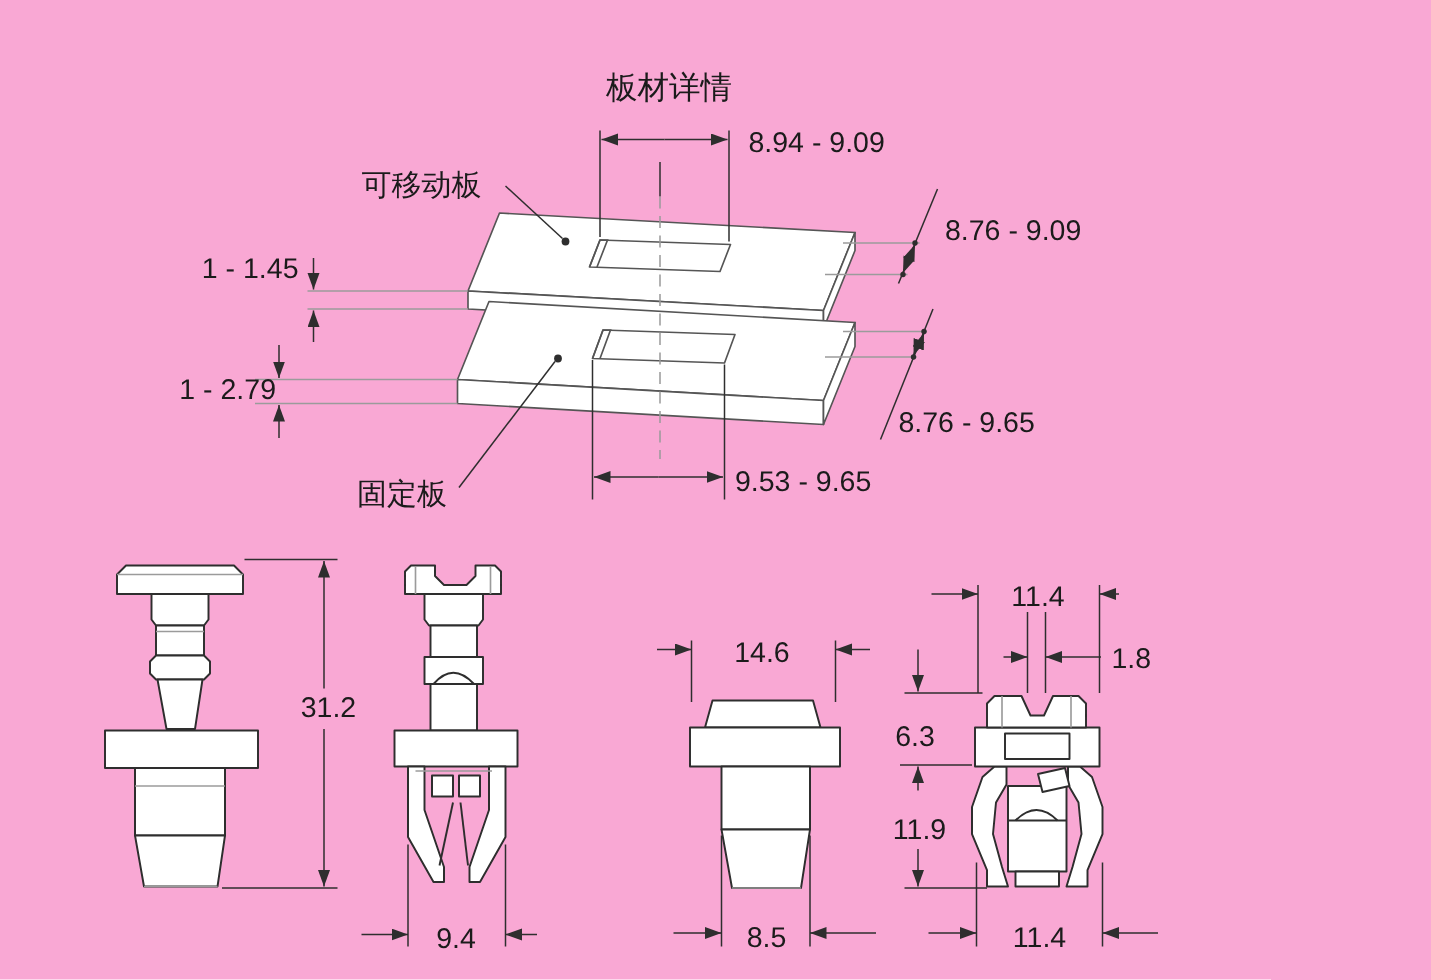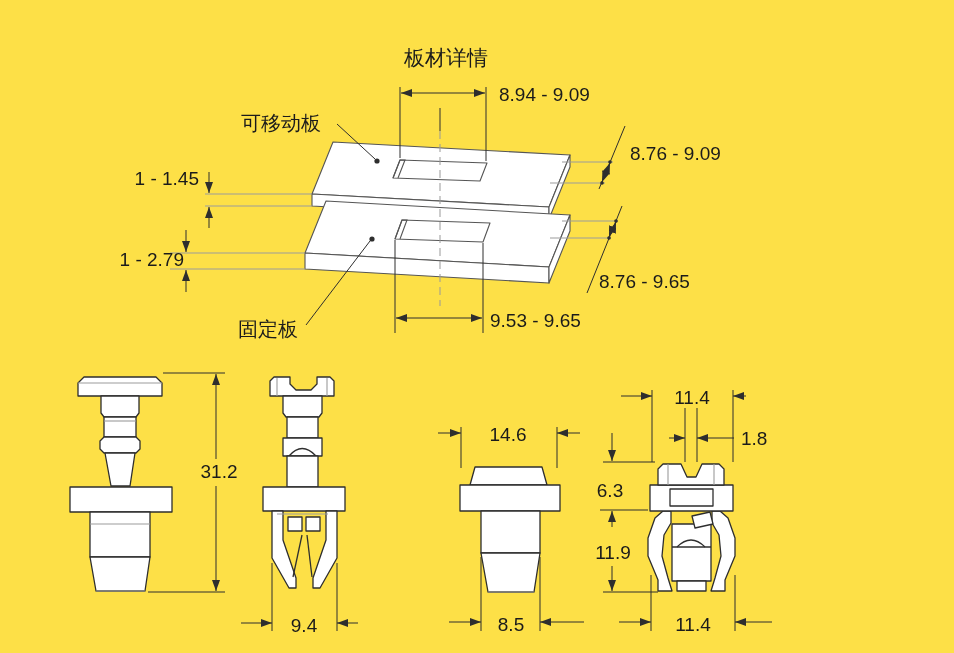--- a/index.html
+++ b/index.html
@@ -1,16 +1,16 @@
 <!DOCTYPE html>
 <html><head>
 <meta charset="utf-8">
 <style>
   html,body { margin:0; padding:0; background:#ffffff; }
-  #stage { width:954px; height:653px; background:#fde047; position:relative; overflow:hidden; }
+  #stage { width:954px; height:653px; background:#f9a8d4; position:relative; overflow:hidden; }
   svg { display:block; }
   
   .o   { fill:#ffffff; stroke:#2e2e2e; stroke-width:1.3; stroke-linejoin:round; }
   .l   { fill:none; stroke:#2e2e2e; stroke-width:1.3; stroke-linejoin:round; }
   .p   { fill:#ffffff; stroke:#555555; stroke-width:1.1; stroke-linejoin:round; }
   .pl  { fill:none; stroke:#555555; stroke-width:1.1; }
   .g   { fill:none; stroke:#9b9b9b; stroke-width:1.1; }
   .d   { fill:none; stroke:#2e2e2e; stroke-width:1; }
   .cl  { fill:none; stroke:#999999; stroke-width:1; stroke-dasharray:8 5; }
   .dot { fill:#2e2e2e; stroke:none; }

